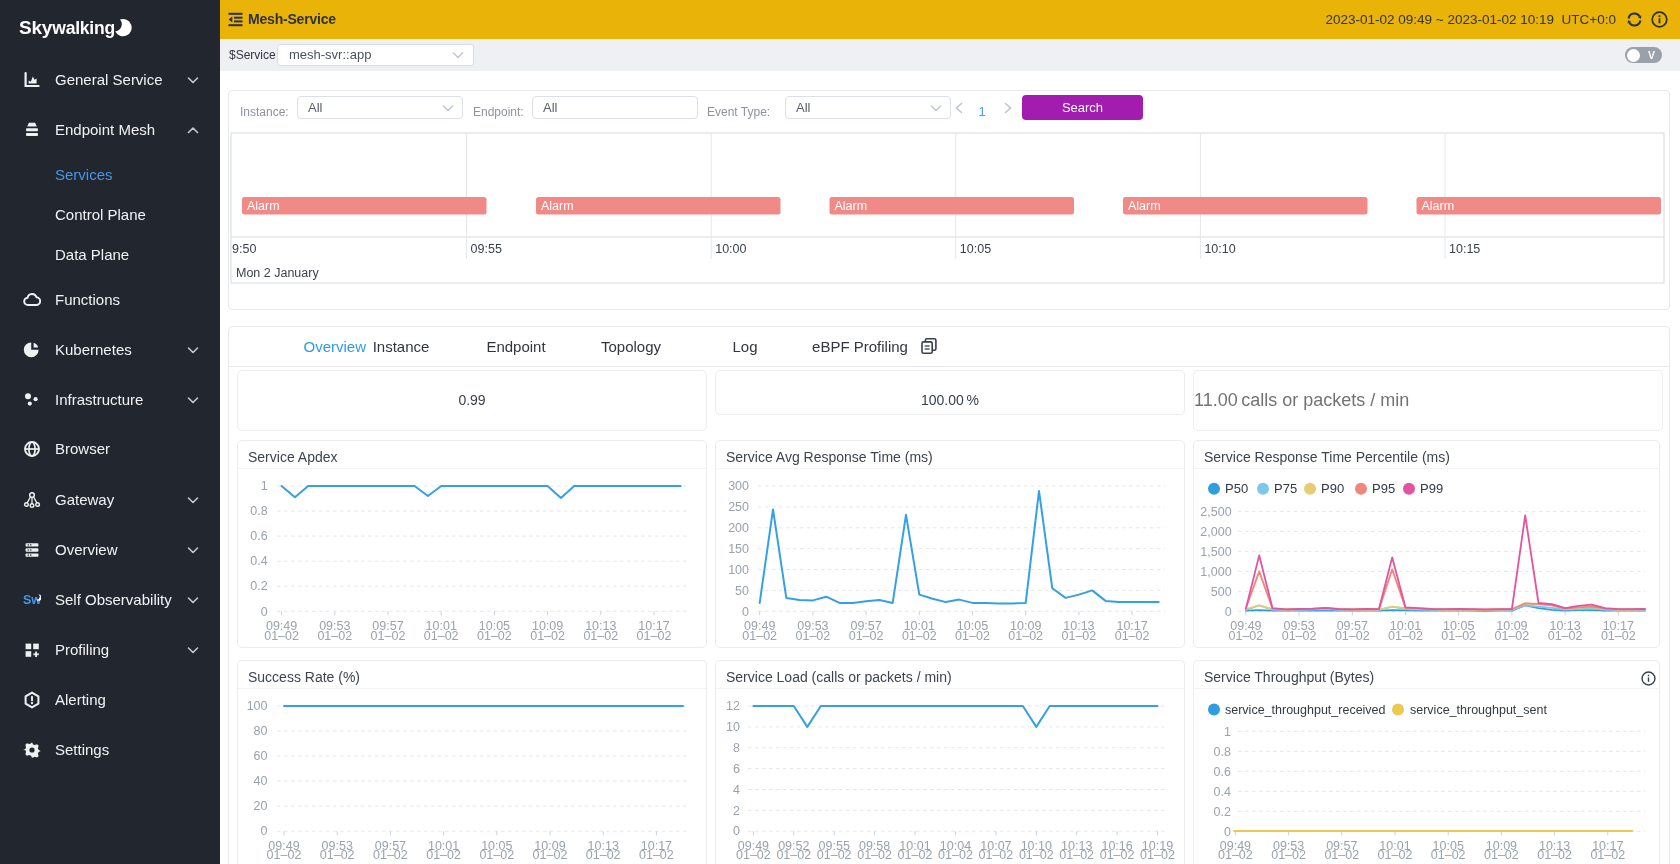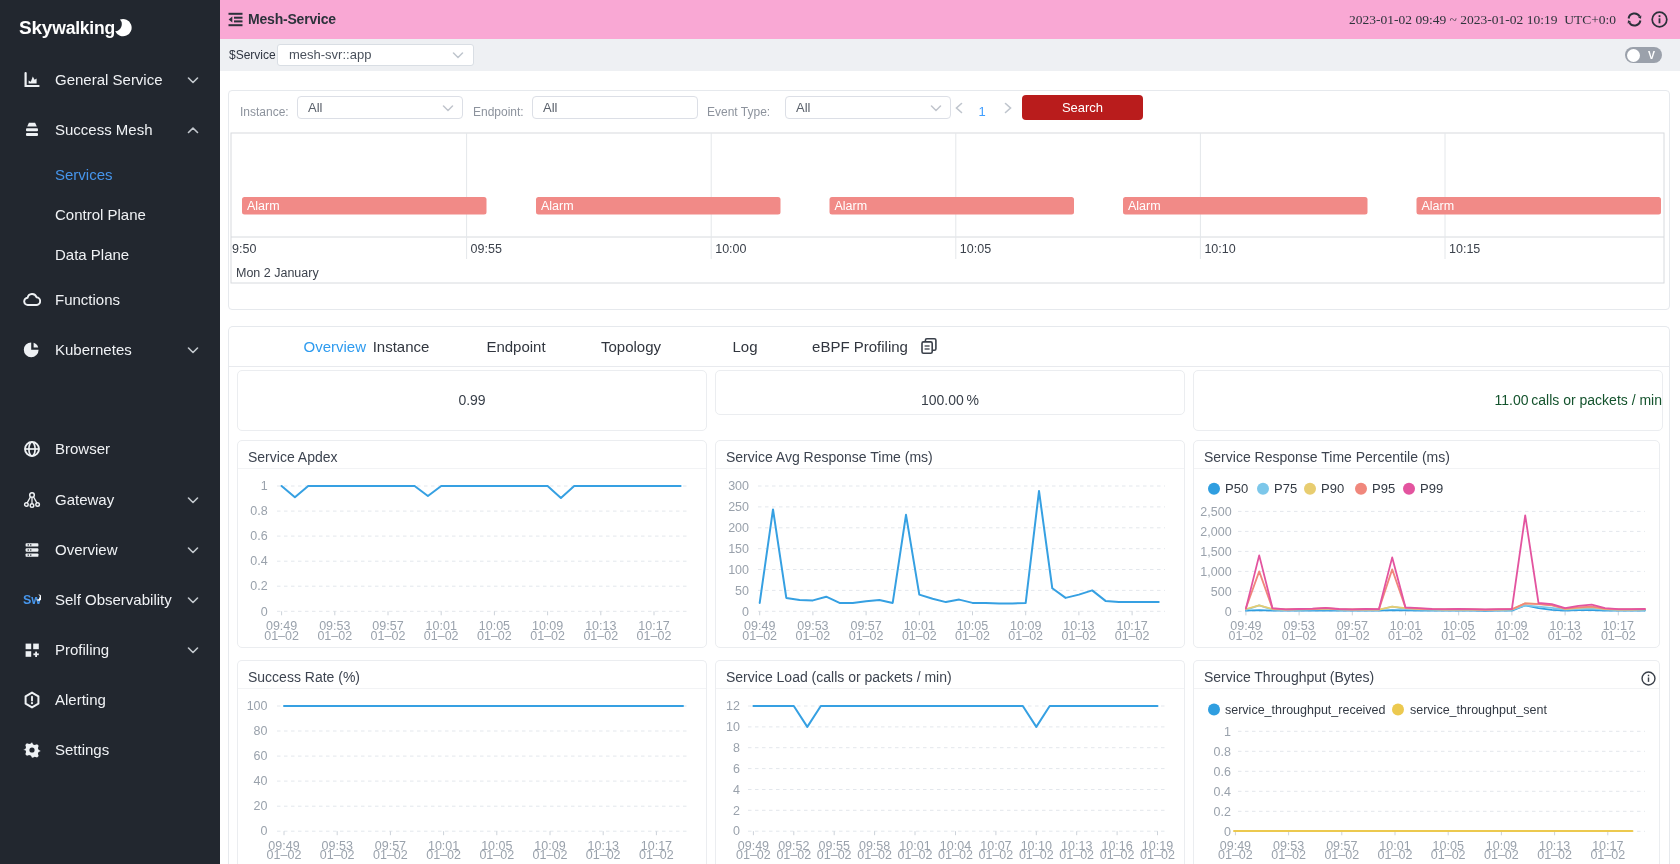--- a/index.html
+++ b/index.html
@@ -26,21 +26,21 @@
       <svg width="12" height="7" viewBox="0 0 12 7" style="position:absolute;left:187px;top:17px">
         <path d="M1.5 1 L6 5.5 L10.5 1" fill="none" stroke="#c3c8ce" stroke-width="1.6" stroke-linecap="round" stroke-linejoin="round"></path>
       </svg>
     </div>
 <div class="abs" style="left:0;top:110px;width:220px;height:40px">
       <svg width="18" height="18" viewBox="0 0 18 18" style="position:absolute;left:23px;top:11px">
         <path d="M5.9 1.8 h6.2 l1.7 3.8 h-9.6 Z" fill="#eef1f4"></path>
         <rect x="3" y="7.2" width="12" height="3" rx="1" fill="#eef1f4"></rect>
         <rect x="3" y="11.9" width="12" height="3" rx="1" fill="#eef1f4"></rect>
       </svg>
-      <div class="abs" style="left:55px;top:0;height:40px;line-height:40px;font-size:15px;color:#f0f2f5;white-space:nowrap">Success Mesh</div>
+      <div class="abs" style="left:55px;top:0;height:40px;line-height:40px;font-size:15px;color:#f0f2f5;white-space:nowrap">Endpoint Mesh</div>
       <svg width="12" height="7" viewBox="0 0 12 7" style="position:absolute;left:187px;top:17px">
         <path d="M1.5 5.5 L6 1 L10.5 5.5" fill="none" stroke="#c3c8ce" stroke-width="1.6" stroke-linecap="round" stroke-linejoin="round"></path>
       </svg>
     </div>
 <div class="abs" style="left:0;top:155px;width:220px;height:40px">
       <div class="abs" style="left:55px;top:0;height:40px;line-height:40px;font-size:15px;color:#4695eb;white-space:nowrap">Services</div>
     </div>
 <div class="abs" style="left:0;top:195px;width:220px;height:40px">
       <div class="abs" style="left:55px;top:0;height:40px;line-height:40px;font-size:15px;color:#f0f2f5;white-space:nowrap">Control Plane</div>
     </div>
@@ -52,20 +52,31 @@
         <path d="M5 14 a3.6 3.6 0 0 1 -0.4 -7.2 a4.6 4.6 0 0 1 8.9 -0.6 a3.2 3.2 0 0 1 -0.5 7.8 Z" fill="none" stroke="#eef1f4" stroke-width="1.9" stroke-linejoin="round"></path>
       </svg>
       <div class="abs" style="left:55px;top:0;height:40px;line-height:40px;font-size:15px;color:#f0f2f5;white-space:nowrap">Functions</div>
     </div>
 <div class="abs" style="left:0;top:330px;width:220px;height:40px">
       <svg width="18" height="18" viewBox="0 0 18 18" style="position:absolute;left:23px;top:11px">
         <path d="M8.2 8.8 L8.2 1.4 A7.4 7.4 0 1 0 15.6 8.8 Z" fill="#eef1f4"></path>
         <path d="M10.6 6.4 L10.6 1.8 A6.6 6.6 0 0 1 15.2 6.4 Z" fill="#eef1f4"></path>
       </svg>
       <div class="abs" style="left:55px;top:0;height:40px;line-height:40px;font-size:15px;color:#f0f2f5;white-space:nowrap">Kubernetes</div>
+      <svg width="12" height="7" viewBox="0 0 12 7" style="position:absolute;left:187px;top:17px">
+        <path d="M1.5 1 L6 5.5 L10.5 1" fill="none" stroke="#c3c8ce" stroke-width="1.6" stroke-linecap="round" stroke-linejoin="round"></path>
+      </svg>
+    </div>
+<div class="abs" style="left:0;top:380px;width:220px;height:40px">
+      <svg width="18" height="18" viewBox="0 0 18 18" style="position:absolute;left:23px;top:11px">
+        <circle cx="5" cy="5.2" r="3" fill="#eef1f4"></circle>
+        <circle cx="12.6" cy="8.2" r="2.1" fill="#eef1f4"></circle>
+        <circle cx="6.8" cy="12.6" r="2.1" fill="#eef1f4"></circle>
+      </svg>
+      <div class="abs" style="left:55px;top:0;height:40px;line-height:40px;font-size:15px;color:#f0f2f5;white-space:nowrap">Infrastructure</div>
       <svg width="12" height="7" viewBox="0 0 12 7" style="position:absolute;left:187px;top:17px">
         <path d="M1.5 1 L6 5.5 L10.5 1" fill="none" stroke="#c3c8ce" stroke-width="1.6" stroke-linecap="round" stroke-linejoin="round"></path>
       </svg>
     </div>
 <div class="abs" style="left:0;top:429px;width:220px;height:40px">
       <svg width="18" height="18" viewBox="0 0 18 18" style="position:absolute;left:23px;top:11px">
         <circle cx="9" cy="9" r="7" fill="none" stroke="#eef1f4" stroke-width="1.9"></circle>
         <ellipse cx="9" cy="9" rx="3.1" ry="7" fill="none" stroke="#eef1f4" stroke-width="1.7"></ellipse>
         <line x1="2" y1="9" x2="16" y2="9" stroke="#eef1f4" stroke-width="1.7"></line>
       </svg>
@@ -141,30 +152,30 @@
       <div class="abs" style="left:55px;top:0;height:40px;line-height:40px;font-size:15px;color:#f0f2f5;white-space:nowrap">Alerting</div>
     </div>
 <div class="abs" style="left:0;top:730px;width:220px;height:40px">
       <svg width="18" height="18" viewBox="0 0 18 18" style="position:absolute;left:23px;top:11px">
         <path fill="#eef1f4" d="M9 1.2 l1.1 2.2 a6 6 0 0 1 1.6 0.66 l2.4-0.75 1.55 1.55 -0.75 2.4 a6 6 0 0 1 0.66 1.6 l2.2 1.1 -2.2 1.1 a6 6 0 0 1 -0.66 1.6 l0.75 2.4 -1.55 1.55 -2.4 -0.75 a6 6 0 0 1 -1.6 0.66 L9 16.8 l-1.1 -2.2 a6 6 0 0 1 -1.6 -0.66 l-2.4 0.75 -1.55 -1.55 0.75 -2.4 a6 6 0 0 1 -0.66 -1.6 L0.2 9 l2.2 -1.1 a6 6 0 0 1 0.66 -1.6 L2.31 3.9 l1.55 -1.55 2.4 0.75 a6 6 0 0 1 1.6 -0.66 Z"></path>
         <circle cx="9" cy="9" r="2.6" fill="#22272f"></circle>
       </svg>
       <div class="abs" style="left:55px;top:0;height:40px;line-height:40px;font-size:15px;color:#f0f2f5;white-space:nowrap">Settings</div>
     </div>
 </div>
-<div class="abs" style="left:220px;top:0;width:1460px;height:39px;background:#f9a8d4">
+<div class="abs" style="left:220px;top:0;width:1460px;height:39px;background:#eab308">
 <svg width="15" height="15" viewBox="0 0 15 15" style="position:absolute;left:8px;top:12px">
 <rect x="0.5" y="0.8" width="14" height="2" fill="#2b313a"></rect>
 <rect x="6" y="4.7" width="8.5" height="2" fill="#2b313a"></rect>
 <rect x="6" y="8.4" width="8.5" height="2" fill="#2b313a"></rect>
 <rect x="0.5" y="12.2" width="14" height="2" fill="#2b313a"></rect>
 <path d="M4.3 4.4 L0.6 7.5 L4.3 10.6 Z" fill="#2b313a"></path>
 </svg>
 <div class="abs" style="left:28px;top:0;height:39px;line-height:39px;font-size:14px;font-weight:600;letter-spacing:-0.2px;color:#2c323b">Mesh-Service</div>
-<div class="abs" style="right:64px;top:0;height:39px;line-height:40px;font-size:13.5px;color:#2e343c;font-family:Liberation Serif, serif">2023-01-02 09:49 ~ 2023-01-02 10:19&nbsp;&nbsp;UTC+0:0</div>
+<div class="abs" style="right:64px;top:0;height:39px;line-height:40px;font-size:13.5px;color:#2e343c;font-family:Liberation Sans, sans-serif">2023-01-02 09:49 ~ 2023-01-02 10:19&nbsp;&nbsp;UTC+0:0</div>
 <svg width="17" height="17" viewBox="0 0 17 17" style="position:absolute;right:37px;top:11px">
 <path d="M14.41 9.54 A6 6 0 0 1 3.30 11.50 M2.59 7.46 A6 6 0 0 1 13.70 5.50" fill="none" stroke="#2b313a" stroke-width="2"></path>
 <polygon points="2.00,9.25 4.95,10.55 1.66,12.45" fill="#2b313a"></polygon>
 <polygon points="15.00,7.75 12.05,6.45 15.34,4.55" fill="#2b313a"></polygon>
 </svg>
 <svg width="17" height="17" viewBox="0 0 17 17" style="position:absolute;right:12px;top:11px">
 <circle cx="8.5" cy="8.5" r="7.3" fill="none" stroke="#2b313a" stroke-width="1.7"></circle>
 <rect x="7.6" y="7.3" width="1.8" height="5" fill="#2b313a"></rect>
 <rect x="7.6" y="4.2" width="1.8" height="1.9" fill="#2b313a"></rect>
 </svg>
@@ -201,21 +212,21 @@
         <path d="M1.5 1 L6 5.5 L10.5 1" fill="none" stroke="#c0c4cc" stroke-width="1.5" stroke-linecap="round"></path>
       </svg>
     </div>
 <svg width="8" height="12" viewBox="0 0 8 12" style="position:absolute;left:726px;top:11px">
       <path d="M6.5 1.5 L1.5 6 L6.5 10.5" fill="none" stroke="#bfc5cd" stroke-width="1.6" stroke-linecap="round"></path>
     </svg>
 <div class="abs" style="left:747px;top:5px;width:12px;height:32px;line-height:32px;font-size:13px;color:#409eff;text-align:center">1</div>
 <svg width="8" height="12" viewBox="0 0 8 12" style="position:absolute;left:775px;top:11px">
       <path d="M1.5 1.5 L6.5 6 L1.5 10.5" fill="none" stroke="#bfc5cd" stroke-width="1.6" stroke-linecap="round"></path>
     </svg>
-<div class="abs" style="left:793px;top:4px;width:121px;height:25px;background:#b91c1c;border-radius:4px;text-align:center;line-height:25px;font-size:13px;color:#fff">Search</div>
+<div class="abs" style="left:793px;top:4px;width:121px;height:25px;background:#a21caf;border-radius:4px;text-align:center;line-height:25px;font-size:13px;color:#fff">Search</div>
 <svg width="1440" height="220" viewBox="0 0 1440 220" style="position:absolute;left:0;top:0">
 <rect x="2" y="42" width="1433" height="150" fill="none" stroke="#d7dade" stroke-width="1"></rect>
 <line x1="2" y1="146" x2="1435" y2="146" stroke="#d7dade" stroke-width="1"></line>
 <line x1="2" y1="168" x2="1435" y2="168" stroke="#e3e6ea" stroke-width="0"></line>
 <line x1="237.6" y1="42" x2="237.6" y2="168" stroke="#e4e7ea" stroke-width="1"></line>
 <line x1="482.2" y1="42" x2="482.2" y2="168" stroke="#e4e7ea" stroke-width="1"></line>
 <line x1="726.8" y1="42" x2="726.8" y2="168" stroke="#e4e7ea" stroke-width="1"></line>
 <line x1="971.4" y1="42" x2="971.4" y2="168" stroke="#e4e7ea" stroke-width="1"></line>
 <line x1="1216.0" y1="42" x2="1216.0" y2="168" stroke="#e4e7ea" stroke-width="1"></line>
 <rect x="13" y="106" width="244.5" height="17.5" rx="2.5" fill="#f18a87"></rect>
@@ -252,21 +263,21 @@
 </svg>
 <div class="abs" style="left:0;top:38.5px;width:1440px;height:1px;background:#e8eaee"></div>
 </div>
 <div class="card" style="left:237px;top:370px;width:470px;height:61px">
     <div class="abs" style="left:0;top:0;width:468px;height:59px;text-align:center;line-height:59px;font-size:14px;color:#383f49">0.99</div>
   </div>
 <div class="card" style="left:715px;top:370px;width:470px;height:45px">
     <div class="abs" style="left:0;top:0;width:468px;height:59px;text-align:center;line-height:59px;font-size:14px;color:#383f49">100.00 %</div>
   </div>
 <div class="card" style="left:1193px;top:370px;width:470px;height:61px">
-    <div class="abs" style="left:0;top:0;width:468px;height:59px;text-align:right;line-height:59px;font-size:14px;color:#14532d">11.00 calls or packets / min</div>
+    <div class="abs" style="left:0;top:0;width:468px;height:59px;text-align:left;line-height:59px;font-size:18px;color:#737373">11.00 calls or packets / min</div>
   </div>
 <div class="card" style="left:237px;top:440px;width:470px;height:208px">
     <svg width="470" height="208" viewBox="0 0 470 208" style="position:absolute;left:0;top:0">
       <line x1="39" y1="45.0" x2="449" y2="45.0" stroke="#e3e7ec" stroke-width="1" stroke-dasharray="3.5 3.5"></line>
       <text x="29.6" y="49.2" font-size="12.5" fill="#9aa2ac" text-anchor="end" font-family="Liberation Sans, sans-serif">1</text>
       <line x1="39" y1="70.1" x2="449" y2="70.1" stroke="#e3e7ec" stroke-width="1" stroke-dasharray="3.5 3.5"></line>
       <text x="29.6" y="74.3" font-size="12.5" fill="#9aa2ac" text-anchor="end" font-family="Liberation Sans, sans-serif">0.8</text>
       <line x1="39" y1="95.1" x2="449" y2="95.1" stroke="#e3e7ec" stroke-width="1" stroke-dasharray="3.5 3.5"></line>
       <text x="29.6" y="99.3" font-size="12.5" fill="#9aa2ac" text-anchor="end" font-family="Liberation Sans, sans-serif">0.6</text>
       <line x1="39" y1="120.2" x2="449" y2="120.2" stroke="#e3e7ec" stroke-width="1" stroke-dasharray="3.5 3.5"></line>

